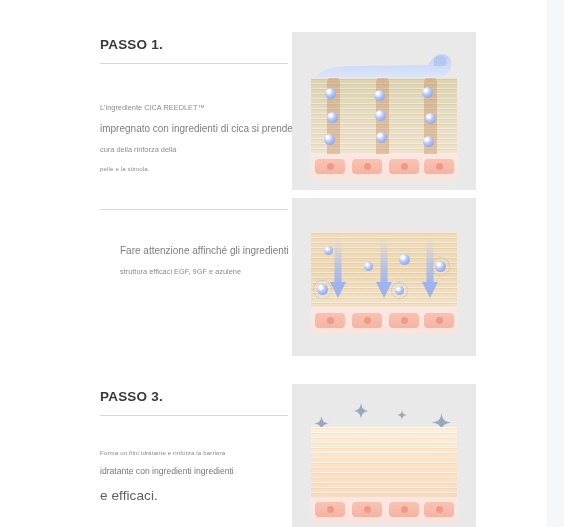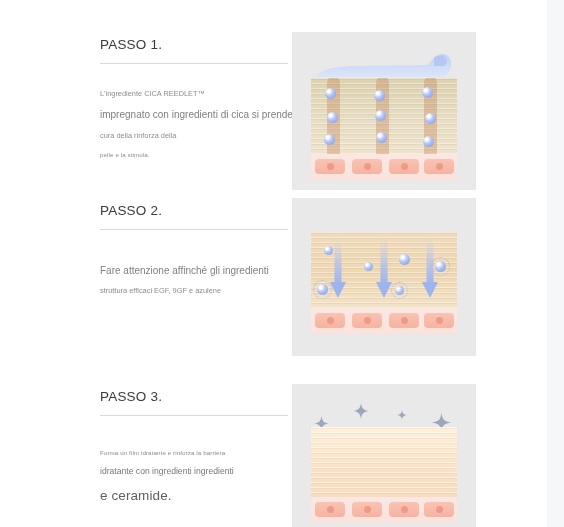--- a/index.html
+++ b/index.html
@@ -45,33 +45,33 @@
   .text-col {
     position: absolute;
     left: 100px;
     top: 0;
     width: 188px;
   }
   .step-title {
     font-size: 13.5px;
     color: #3b3b3b;
     letter-spacing: .2px;
-    font-weight: 400;
+    font-weight: 700;
     line-height: 1;
     margin: 0;
     padding-top: 6px;
   }
   .step-rule {
     width: 188px;
     height: 1px;
     background: #d9d9d9;
     margin-top: 11px;
   }
   .body-block {
-    margin-top: 26px;
+    margin-top: 40px;
   }
   .body-line {
     color: #7d7d7d;
     margin: 0 0 11px 0;
     line-height: 1.15;
     white-space: nowrap;
   }
   .sz-xs { font-size: 6.2px;  color: #8a8a8a; letter-spacing: .1px; }
   .sz-sm { font-size: 7.4px;  color: #8c8c8c; }
   .sz-md { font-size: 10px;  color: #7f7f7f; }
@@ -281,23 +281,22 @@
               <span class="nucleus"></span>
             </div>
         </div>
       </div>
     </div>
   </div>
 
   <div class="step-row" id="step-row-2">
 
     <div class="text-col">
-      <div class="step-title">PASSO 2.</div>
       <div class="step-rule"></div>
-      <div class="body-block" style="margin-top:35px;">
+      <div class="body-block" style="margin-top:35px;margin-left:20px;">
         <p class="body-line sz-md">Fare attenzione affinché gli ingredienti</p>
         <p class="body-line sz-sm">struttura efficaci EGF, 9GF e azulene</p>
       </div>
     </div>
 
     <div class="panel" id="panel-2">
       <div class="skin-stack" style="top:34px;">
         <div class="epidermis epi-b" style="height:76px;">
 
           <div class="arrow" style="left:18px; top:6px;">
@@ -353,21 +352,21 @@
   </div>
 
   <div class="step-row" id="step-row-3">
 
     <div class="text-col">
       <div class="step-title">PASSO 3.</div>
       <div class="step-rule"></div>
       <div class="body-block" style="margin-top:33px;">
         <p class="body-line sz-xs">Forma un film idratante e rinforza la barriera</p>
         <p class="body-line sz-lg">idratante con ingredienti ingredienti</p>
-        <p class="body-line sz-xl">e ceramide.</p>
+        <p class="body-line sz-xl">e efficaci.</p>
       </div>
     </div>
 
     <div class="panel" id="panel-3">
 
       <div class="sparkle" style="left:22px; top:32px;">
         <svg width="15" height="15" viewBox="0 0 20 20">
           <path d="M10 0 C11 7, 13 9, 20 10 C13 11, 11 13, 10 20 C9 13, 7 11, 0 10 C7 9, 9 7, 10 0 Z" fill="#9ca7bd"></path>
         </svg>
       </div>

